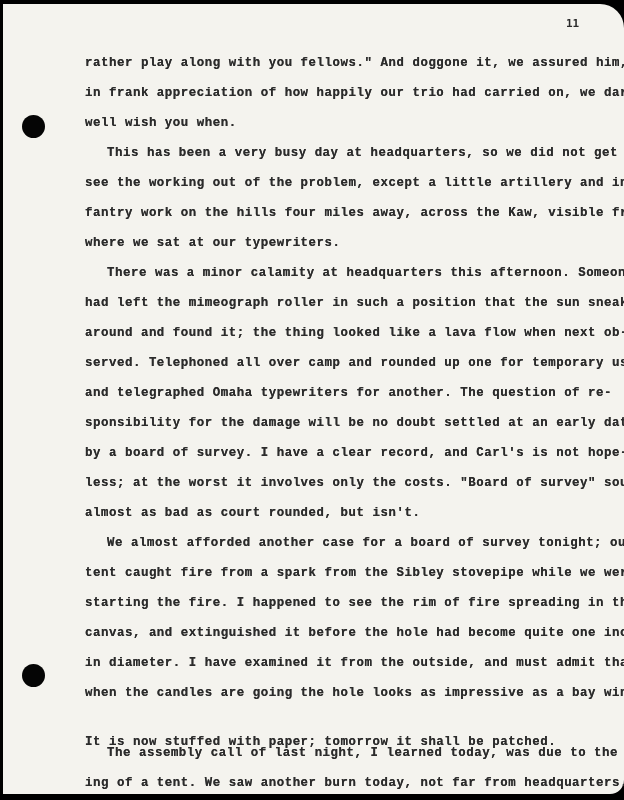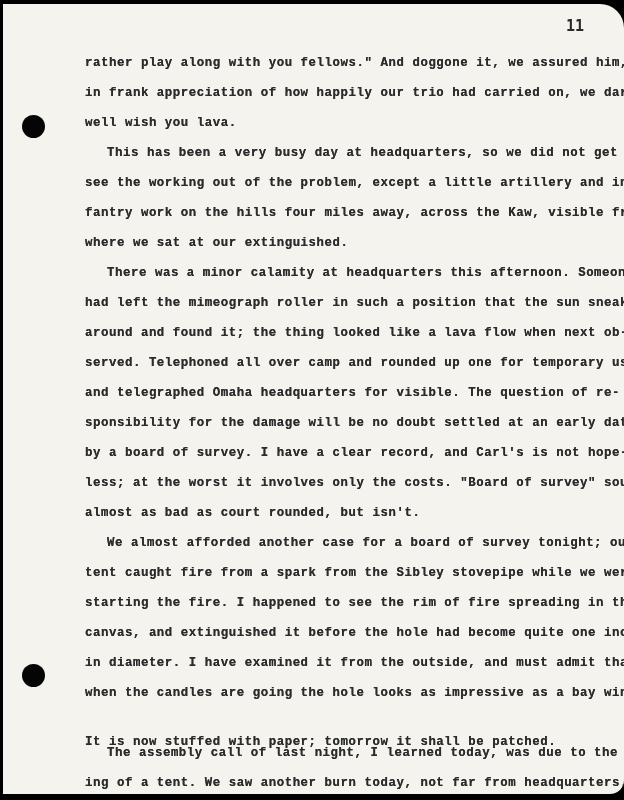--- a/index.html
+++ b/index.html
@@ -9,21 +9,21 @@
     background:#f4f3ee;
     border-top-right-radius:24px;
     border-bottom-right-radius:14px;
   }
   .hole {
     position:absolute; width:23px; height:23px; border-radius:50%;
     background:#050505;
   }
   .pagenum {
     position:absolute; left:566px; top:17px;
-    font-family:"DejaVu Sans Mono", monospace; font-size:15px; font-weight:bold; color:#2a2a2a;
+    font-family:"DejaVu Sans Mono", monospace; font-size:11px; font-weight:bold; color:#2a2a2a;
   }
   .line {
     position:absolute; left:85px; white-space:nowrap;
     font-family:"Liberation Mono", "DejaVu Sans Mono", monospace;
     font-size:12.4px; letter-spacing:0.55px; color:#2b2b2b; font-weight:bold;
     text-shadow:0 0 0.4px #444;
   }
   .line.indent { left:107px; }
 </style>
 </head>
@@ -32,32 +32,32 @@
 <div class="paper"></div>
 <div class="hole" style="left:22px; top:115px;"></div>
 <div class="hole" style="left:22px; top:664px;"></div>
 
 <div class="pagenum">11</div>
 
 <div id="text">
 
   <div class="line" style="top:56px">rather play along with you fellows."  And doggone it, we assured him,</div>
   <div class="line" style="top:86px">in frank appreciation of how happily our trio had carried on, we darn'</div>
-  <div class="line" style="top:116px">well wish you lava.</div>
+  <div class="line" style="top:116px">well wish you when.</div>
 
   <div class="line indent" style="top:146px">This has been a very busy day at headquarters, so we did not get to</div>
   <div class="line" style="top:176px">see the working out of the problem, except a little artillery and in-</div>
   <div class="line" style="top:206px">fantry work on the hills four miles away, across the Kaw, visible from</div>
-  <div class="line" style="top:236px">where we sat at our extinguished.</div>
+  <div class="line" style="top:236px">where we sat at our typewriters.</div>
 
   <div class="line indent" style="top:266px">There was a minor calamity at headquarters this afternoon.  Someone</div>
   <div class="line" style="top:296px">had left the mimeograph roller in such a position that the sun sneaked</div>
   <div class="line" style="top:326px">around and found it; the thing looked like a lava flow when next ob-</div>
   <div class="line" style="top:356px">served.  Telephoned all over camp and rounded up one for temporary use,</div>
-  <div class="line" style="top:386px">and telegraphed Omaha headquarters for visible.  The question of re-</div>
+  <div class="line" style="top:386px">and telegraphed Omaha typewriters for another.  The question of re-</div>
   <div class="line" style="top:416px">sponsibility for the damage will be no doubt settled at an early date</div>
   <div class="line" style="top:446px">by a board of survey.  I have a clear record, and Carl's is not hope-</div>
   <div class="line" style="top:476px">less; at the worst it involves only the costs.  "Board of survey" sounds</div>
   <div class="line" style="top:506px">almost as bad as court rounded, but isn't.</div>
 
   <div class="line indent" style="top:536px">We almost afforded another case for a board of survey tonight; our</div>
   <div class="line" style="top:566px">tent caught fire from a spark from the Sibley stovepipe while we were</div>
   <div class="line" style="top:596px">starting the fire.  I happened to see the rim of fire spreading in the</div>
   <div class="line" style="top:626px">canvas, and extinguished it before the hole had become quite one inch</div>
   <div class="line" style="top:656px">in diameter.  I have examined it from the outside, and must admit that</div>

